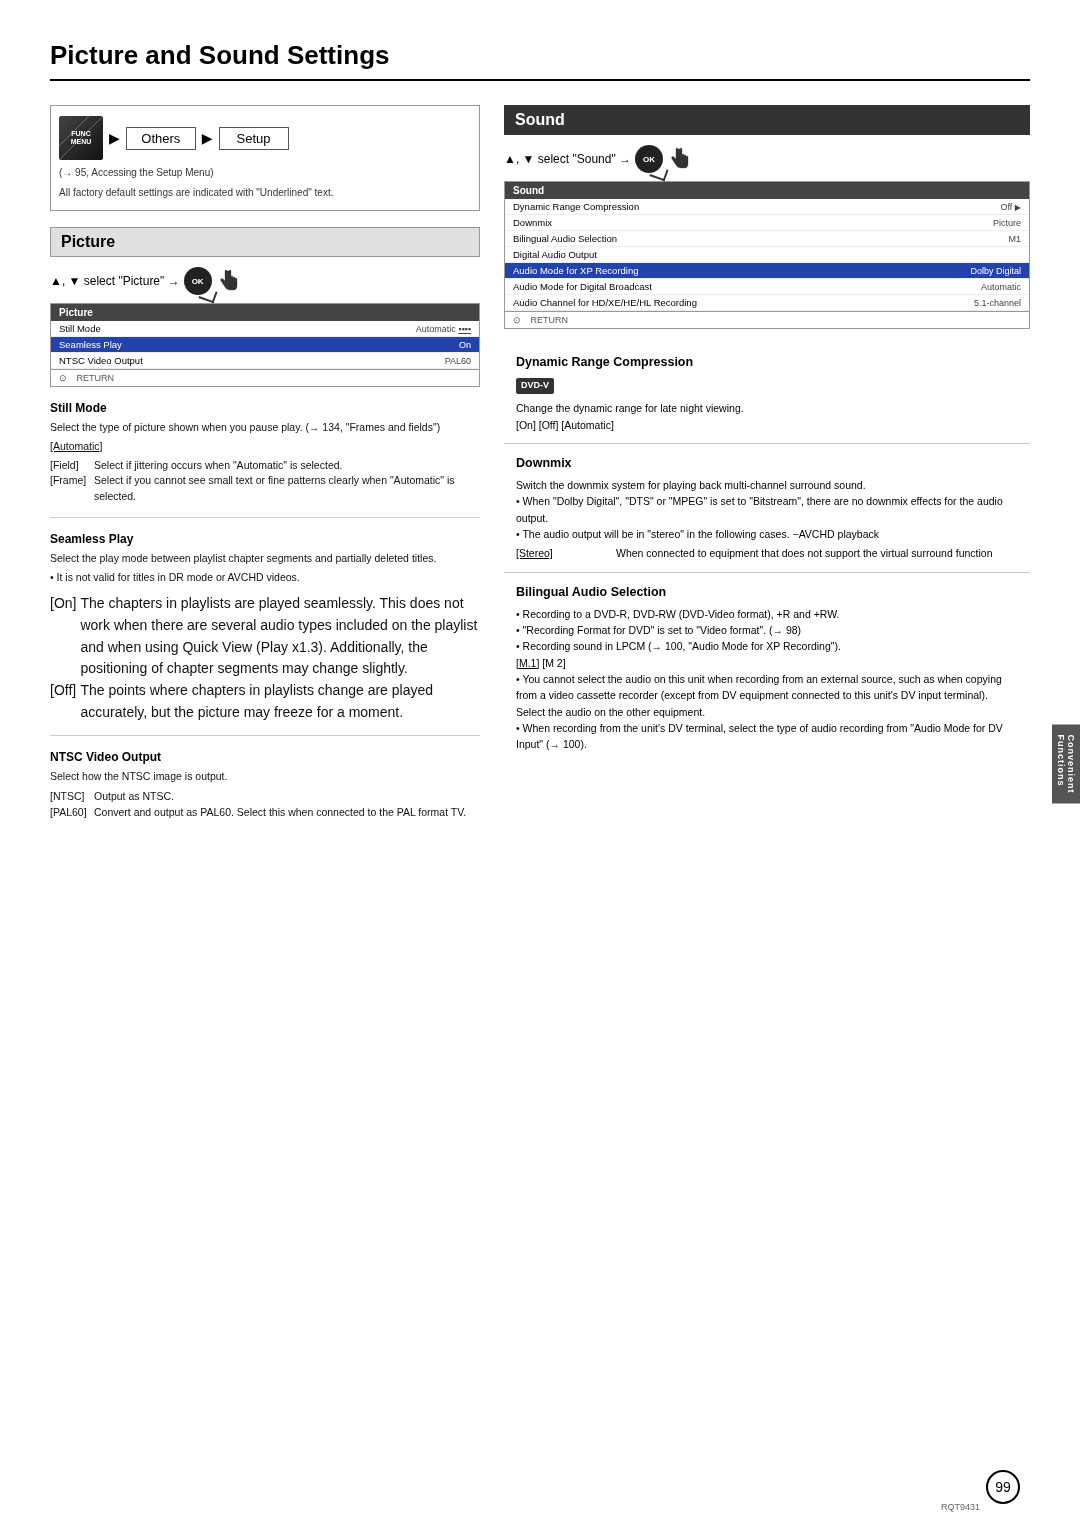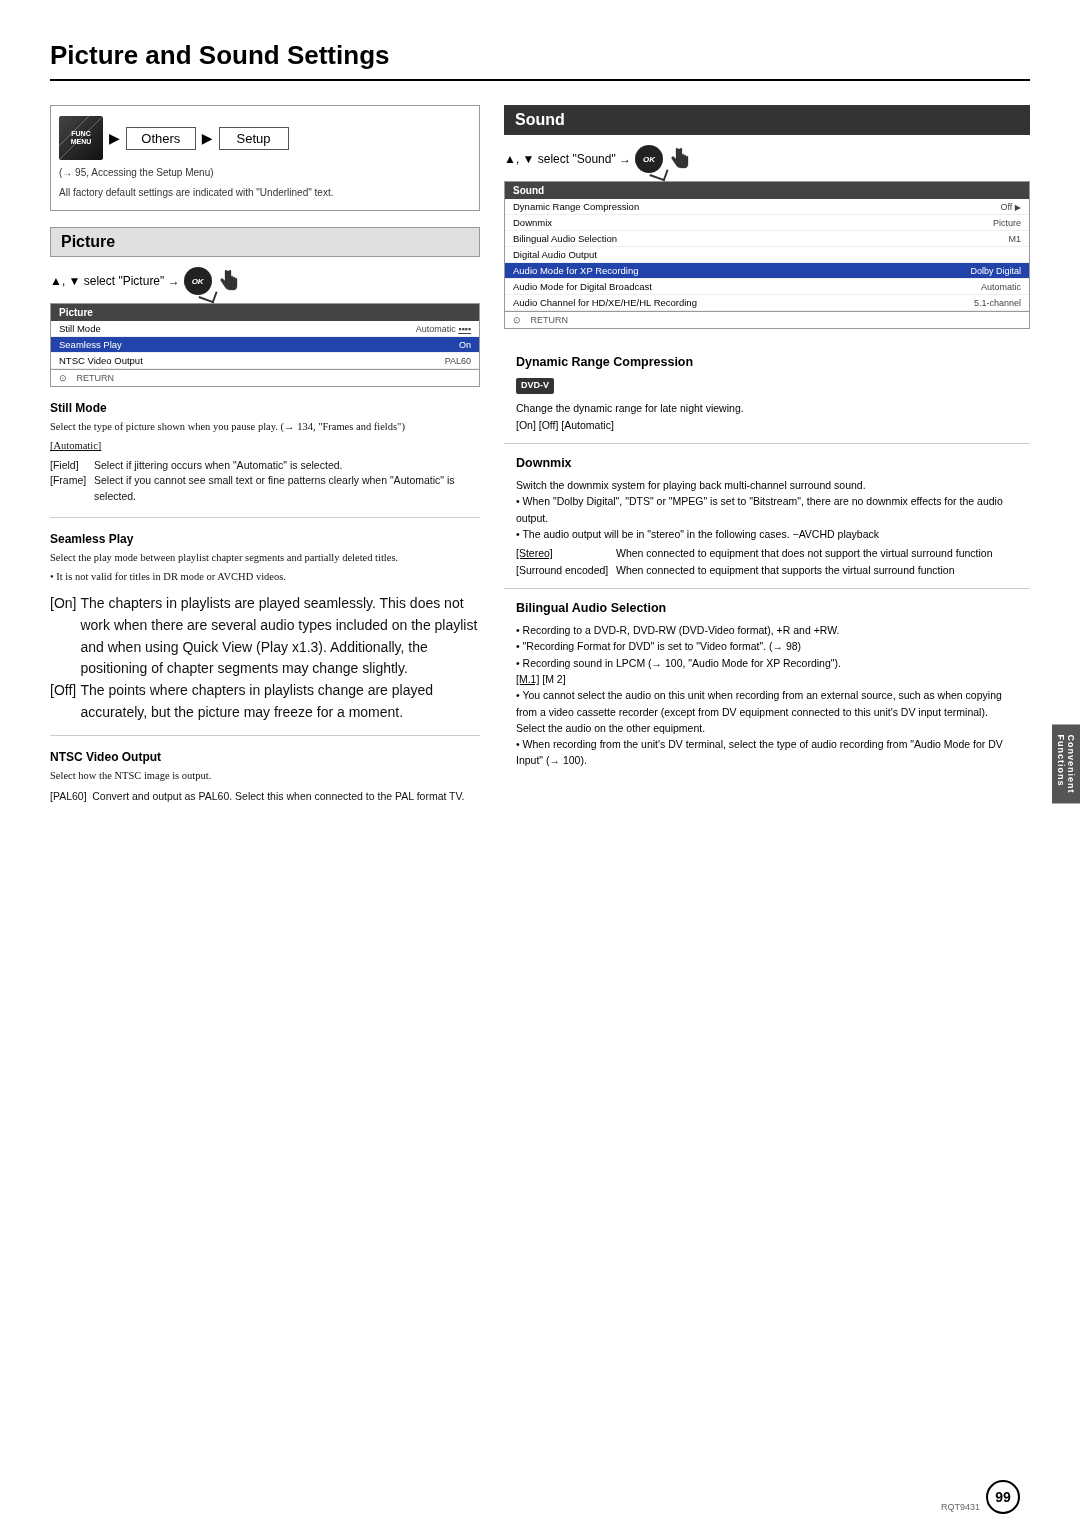--- a/index.html
+++ b/index.html
@@ -125,21 +125,20 @@
       align-items: center;
       justify-content: center;
       width: 28px;
       height: 28px;
       background: #222;
       color: #fff;
       border-radius: 50%;
       font-size: 9px;
       font-weight: bold;
       position: relative;
-      font-style: italic;
     }
     .ok-button::after {
       content: '';
       position: absolute;
       bottom: -6px;
       right: -4px;
       width: 14px;
       height: 10px;
       border-right: 2px solid #333;
       border-bottom: 2px solid #333;
@@ -196,21 +195,21 @@
     .desc-title {
       font-size: 12px;
       font-weight: bold;
       margin-bottom: 4px;
     }
     .desc-body {
       font-size: 10.5px;
       line-height: 1.55;
       color: #111;
     }
-    .desc-body p { margin-bottom: 3px; font-family: Liberation Serif, serif; }
+    .desc-body p { margin-bottom: 3px; }
     .underlined { text-decoration: underline; }
     .dvd-badge {
       display: inline-block;
       background: #333;
       color: #fff;
       font-size: 9px;
       font-weight: bold;
       padding: 1px 5px;
       margin-bottom: 6px;
       border-radius: 2px;
@@ -238,31 +237,31 @@
       writing-mode: vertical-rl;
       text-orientation: mixed;
       padding: 10px 4px;
       font-size: 9px;
       font-weight: bold;
       letter-spacing: 1px;
     }
     
     .page-number {
       position: absolute;
-      bottom: 14px;
+      bottom: 24px;
       right: 60px;
       width: 34px;
       height: 34px;
       border: 2px solid #000;
       border-radius: 50%;
       display: flex;
       align-items: center;
       justify-content: center;
       font-size: 14px;
-      font-weight: bold;
+      font-weight: normal;
     }
     .doc-number {
       position: absolute;
       bottom: 16px;
       right: 100px;
       font-size: 9px;
       color: #666;
     }
   </style>
 </head>
@@ -367,20 +366,24 @@
             </table>
         </div>
       </div>
 
       <div class="desc-section">
         <div class="desc-title">NTSC Video Output</div>
         <div class="desc-body">
           <p>Select how the NTSC image is output.</p>
           <table style="font-size:10.5px;line-height:1.55;border-collapse:collapse;width:100%;margin-top:2px">
             <tbody>
+                <tr>
+              <td style="width:44px;vertical-align:top;padding-right:4px">[NTSC]</td>
+              <td>Output as NTSC.</td>
+            </tr>
             <tr>
               <td style="vertical-align:top;padding-right:4px">[PAL60]</td>
               <td>Convert and output as PAL60. Select this when connected to the PAL format TV.</td>
             </tr>
           </tbody>
             </table>
         </div>
       </div>
     </div>
 
@@ -446,24 +449,20 @@
         <div>
           <p>Switch the downmix system for playing back multi-channel surround sound.</p>
           <p>• When "Dolby Digital", "DTS" or "MPEG" is set to "Bitstream", there are no downmix effects for the audio output.</p>
           <p>• The audio output will be in "stereo" in the following cases. −AVCHD playback</p>
           <table style="font-size:10.5px;line-height:1.55;border-collapse:collapse;width:100%;margin-top:3px">
             <tbody>
                 <tr>
               <td style="width:100px;vertical-align:top;padding-right:4px"><span class="underlined">[Stereo]</span></td>
               <td>When connected to equipment that does not support the virtual surround function</td>
             </tr>
-            <tr>
-              <td style="vertical-align:top;padding-right:4px">[Surround encoded]</td>
-              <td>When connected to equipment that supports the virtual surround function</td>
-            </tr>
           </tbody>
             </table>
         </div>
       </div>
 
       <div class="right-desc-section">
         <div class="subsection-title">Bilingual Audio Selection</div>
         <div>
           <p>• Recording to a DVD-R, DVD-RW (DVD-Video format), +R and +RW.</p>
           <p>• "Recording Format for DVD" is set to "Video format". (→ 98)</p>

